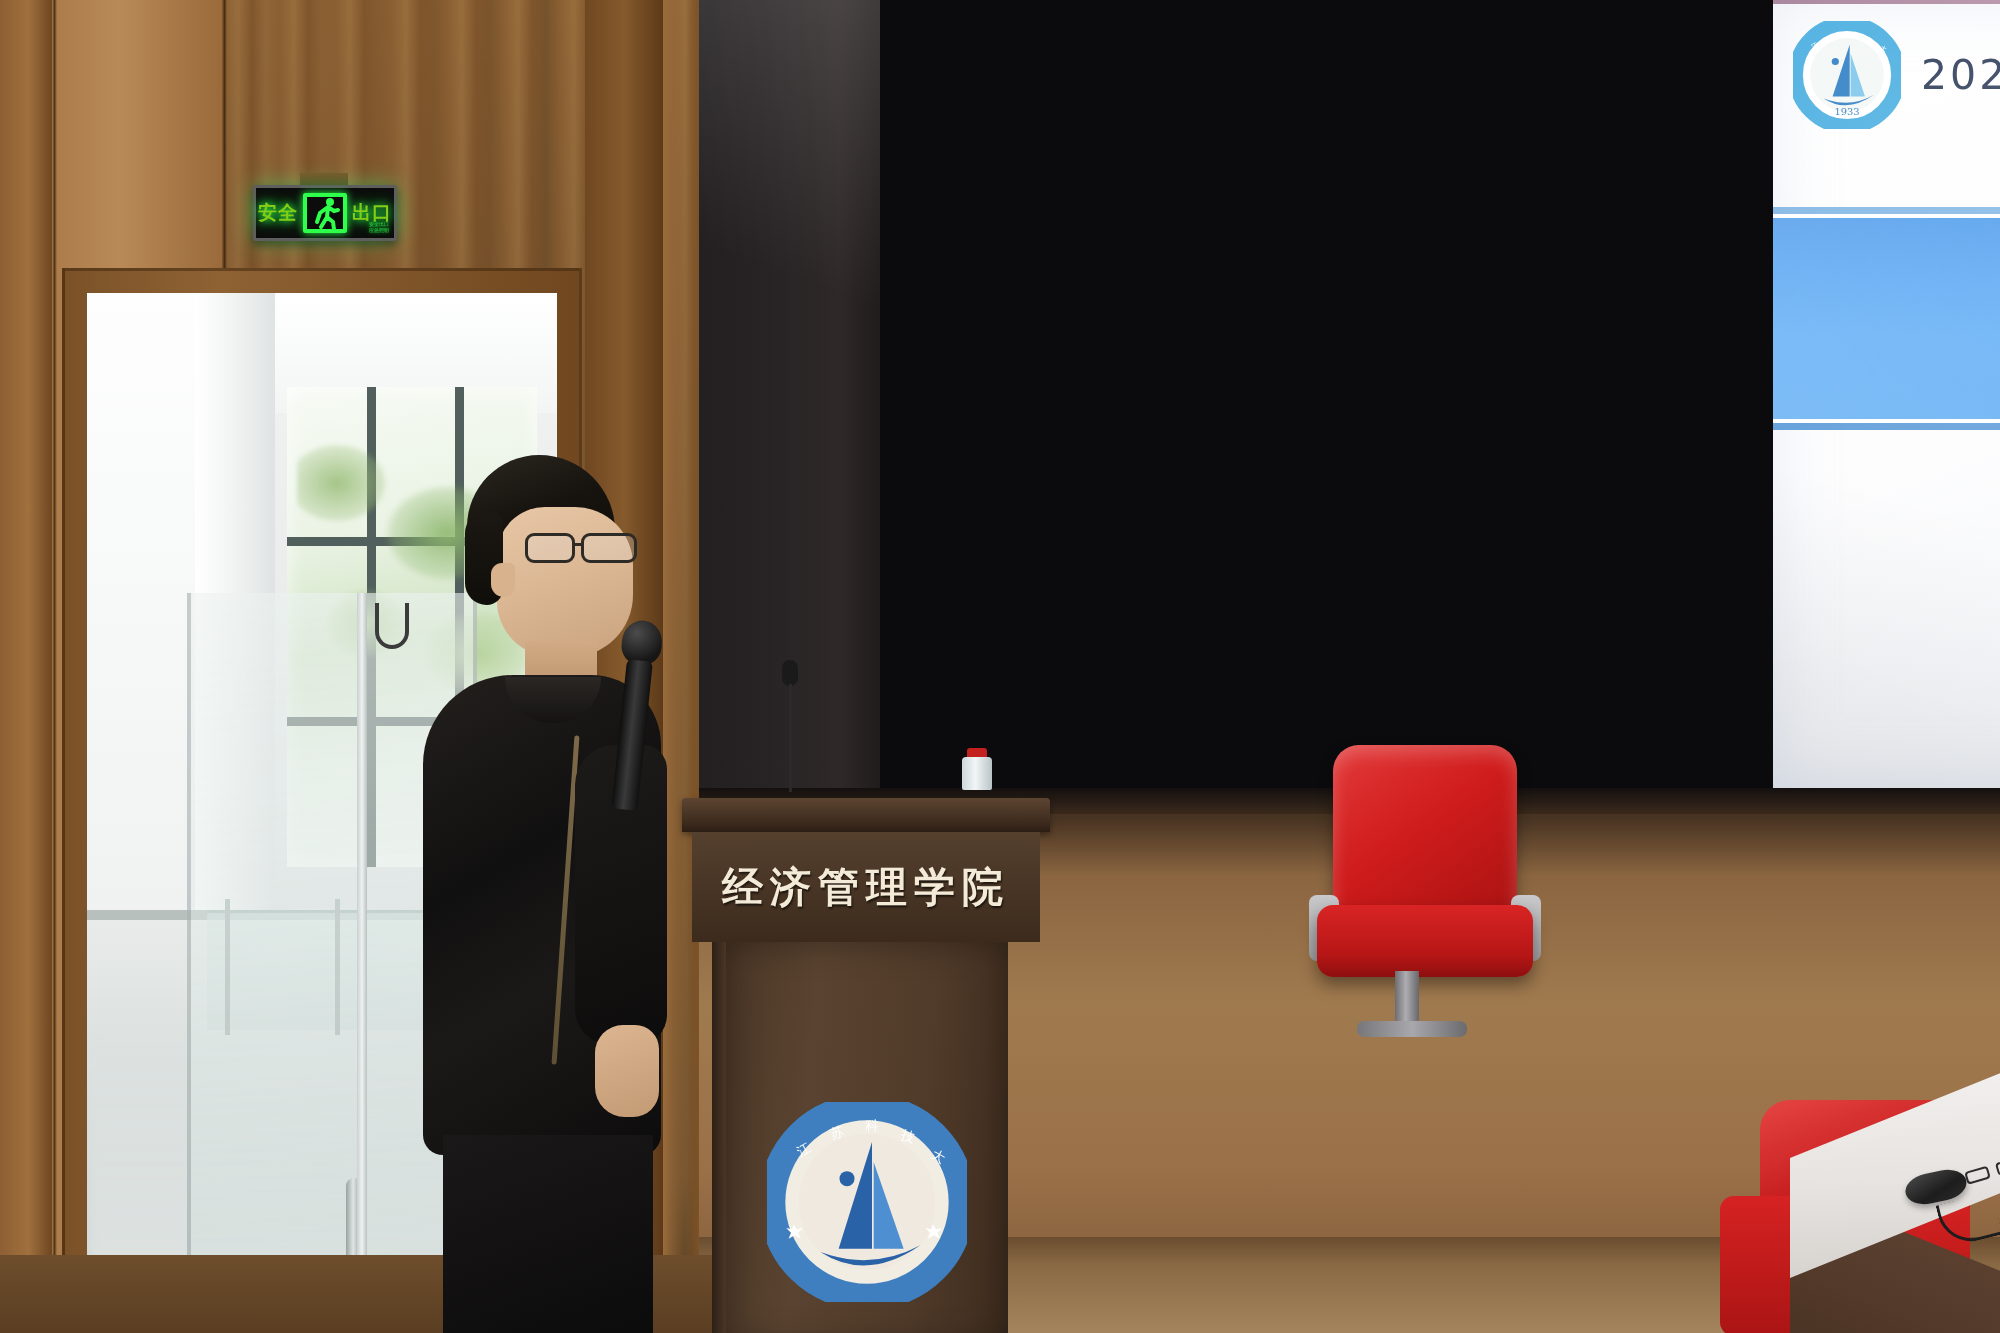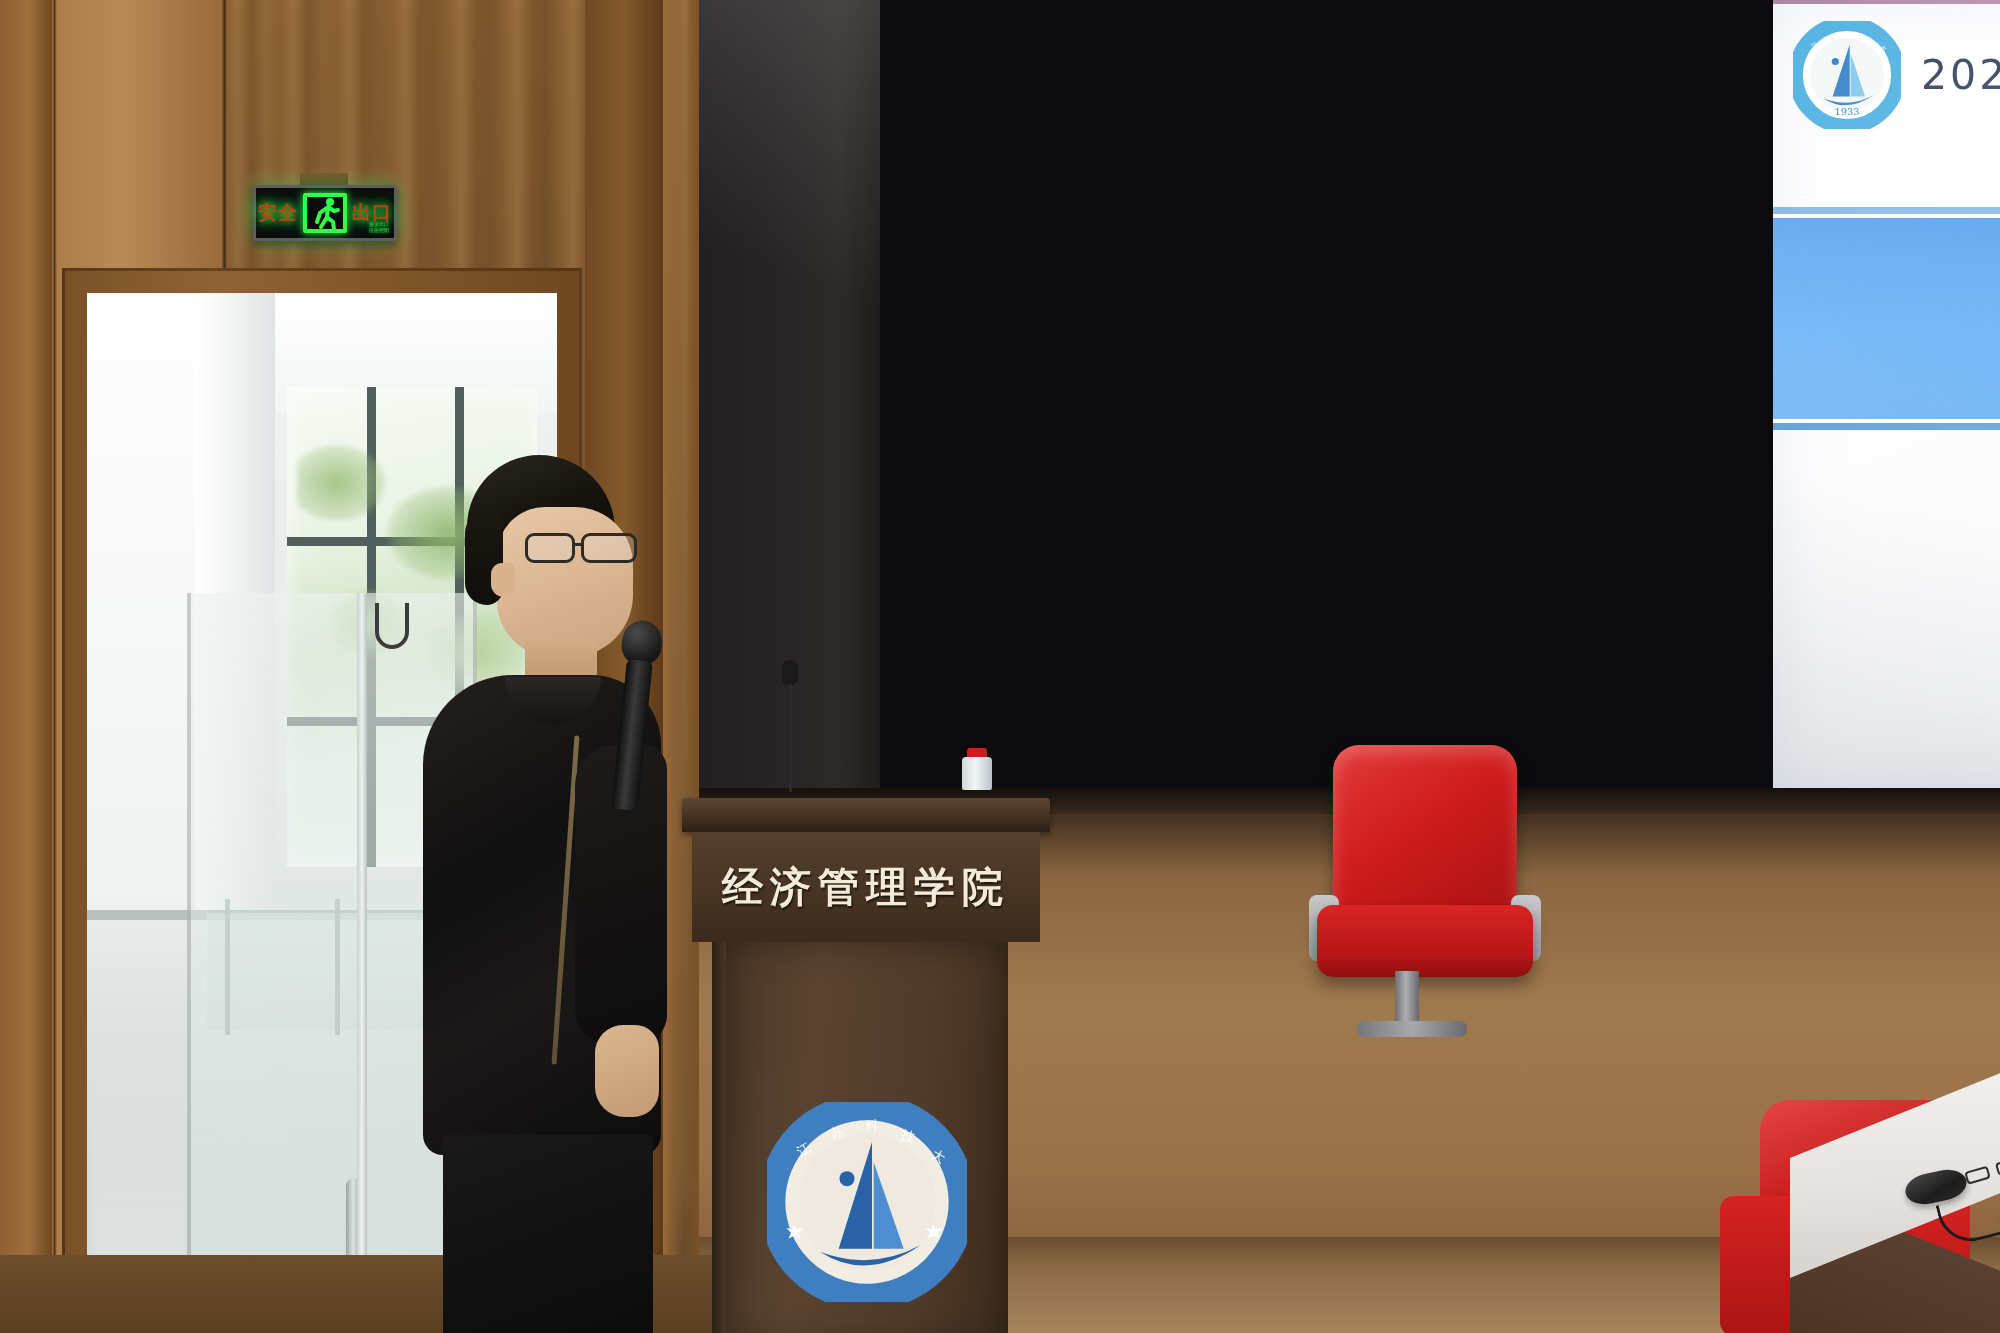--- a/index.html
+++ b/index.html
@@ -118,21 +118,21 @@
   
   .exit-sign {
     position:absolute; left:253px; top:185px; width:144px; height:56px;
     background:#0c0c0c;
     border:3px solid #5e5e5e;
     border-radius:3px;
     display:flex; align-items:center; justify-content:center; gap:5px;
     box-shadow:0 0 22px rgba(60,255,120,.45), 0 4px 10px rgba(0,0,0,.6);
   }
   .exit-sign .cn {
-    color:#c2410c; font-size:19px; font-weight:bold; letter-spacing:1px;
+    color:#84cc16; font-size:19px; font-weight:bold; letter-spacing:1px;
     text-shadow:0 0 8px #2dff4a, 0 0 16px #1be03a;
     font-family:"DejaVu Sans", sans-serif;
   }
   .exit-pictogram {
     width:44px; height:40px; position:relative;
     border:4px solid #2dff4a; border-radius:2px;
     box-shadow:0 0 9px #2dff4a;
   }
   .exit-pictogram svg { position:absolute; left:1px; top:-1px; }
   .exit-sign .tiny {

